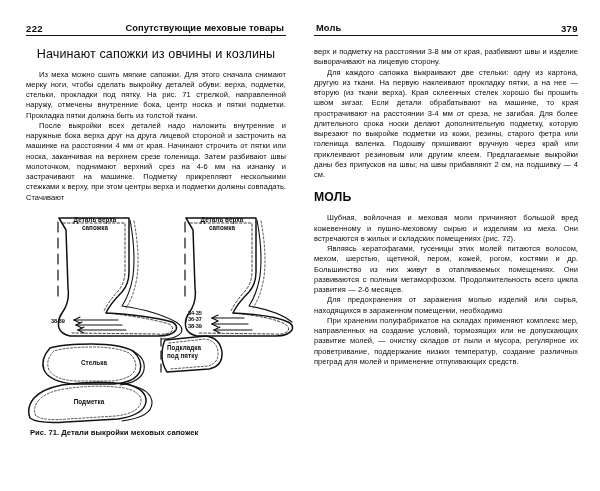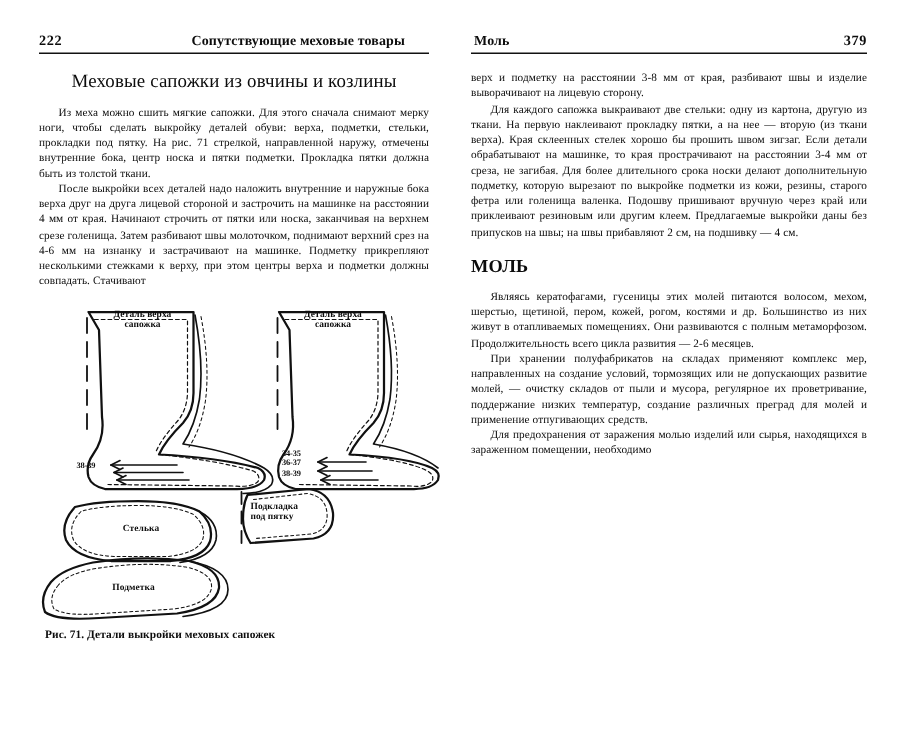--- a/index.html
+++ b/index.html
@@ -4,41 +4,41 @@
 <style>
   html,body{margin:0;padding:0;}
   body{
     width:600px;height:491px;
     background:#ffffff;
     font-family:"Liberation Sans", sans-serif;
     color:#0c0c0c;
     overflow:hidden;
   }
   .spread{position:relative;width:600px;height:491px;box-sizing:border-box;}
-  .page{position:absolute;top:0;height:491px;box-sizing:border-box;font-family:Liberation Serif, serif;}
+  .page{position:absolute;top:0;height:491px;box-sizing:border-box;}
   .page-left{left:0;width:300px;padding:18px 14px 10px 26px;}
   .page-right{left:300px;width:300px;padding:18px 22px 10px 14px;}
 
   
   .runhead{
     position:relative;
     display:flex;align-items:flex-end;
     height:17px;
     border-bottom:1.6px solid #111;
     margin-bottom:11px;
   }
   .runhead .folio{
     font-size:9.5px;font-weight:700;letter-spacing:.4px;
     line-height:1;padding-bottom:2px;
   }
   .runhead .rh-title{
     font-size:9.3px;font-weight:700;line-height:1;padding-bottom:2px;
     letter-spacing:.1px;
   }
-  .runhead.left .rh-title{margin-left:auto;margin-right:16px;}
+  .runhead.left .rh-title{margin-left:auto;margin-right:2px;}
   .runhead.left .folio{margin-right:6px;}
   .runhead.right .folio{margin-left:auto;}
   .runhead.right .rh-title{margin-left:2px;}
 
   
   .chapter-title{
     font-size:12.6px;font-weight:400;text-align:center;
     letter-spacing:.1px;margin:2px 0 7px 0;line-height:1.25;
   }
   p.body{
@@ -84,21 +84,21 @@
 
 <div class="spread">
 
   <div class="page page-left">
 
     <div class="runhead left">
       <span class="folio">222</span>
       <span class="rh-title">Сопутствующие меховые товары</span>
     </div>
 
-    <h1 class="chapter-title">Меховые сапожки из овчины и козлины</h1>
+    <h1 class="chapter-title">Начинают сапожки из овчины и козлины</h1>
 
     <p class="body">Из меха можно сшить мягкие сапожки. Для этого сначала снимают мерку ноги, чтобы сделать выкройку деталей обуви: верха, подметки, стельки, прокладки под пятку. На рис. 71 стрелкой, направленной наружу, отмечены внутренние бока, центр носка и пятки подметки. Прокладка пятки должна быть из толстой ткани.</p>
     <p class="body">После выкройки всех деталей надо наложить внутренние и наружные бока верха друг на друга лицевой стороной и застрочить на машинке на расстоянии 4 мм от края. Начинают строчить от пятки или носка, заканчивая на верхнем срезе голенища. Затем разбивают швы молоточком, поднимают верхний срез на 4-6 мм на изнанку и застрачивают на машинке. Подметку прикрепляют несколькими стежками к верху, при этом центры верха и подметки должны совпадать. Стачивают</p>
 
     <div class="figure">
 
       <svg width="270" height="212" viewBox="0 0 270 212">
         <g fill="none" stroke="#111" stroke-width="1.5" stroke-linejoin="round" stroke-linecap="round">
 
           <path d="M33 6 L103 6 L103 60 Q103 72 96 80 Q84 92 80 101
@@ -185,18 +185,19 @@
     <div class="runhead right">
       <span class="rh-title">Моль</span>
       <span class="folio">379</span>
     </div>
 
     <p class="body cont">верх и подметку на расстоянии 3-8 мм от края, разбивают швы и изделие выворачивают на лицевую сторону.</p>
     <p class="body">Для каждого сапожка выкраивают две стельки: одну из картона, другую из ткани. На первую наклеивают прокладку пятки, а на нее — вторую (из ткани верха). Края склеенных стелек хорошо бы прошить швом зигзаг. Если детали обрабатывают на машинке, то края прострачивают на расстоянии 3-4 мм от среза, не загибая. Для более длительного срока носки делают дополнительную подметку, которую вырезают по выкройке подметки из кожи, резины, старого фетра или голенища валенка. Подошву пришивают вручную через край или приклеивают резиновым или другим клеем. Предлагаемые выкройки даны без припусков на швы; на швы прибавляют 2 см, на подшивку — 4 см.</p>
 
     <h3 class="sub-head">МОЛЬ</h3>
 
+    <p class="body">Шубная, войлочная и меховая моли причиняют большой вред кожевенному и пушно-меховому сырью и изделиям из меха. Они встречаются в жилых и складских помещениях (рис. 72).</p>
     <p class="body">Являясь кератофагами, гусеницы этих молей питаются волосом, мехом, шерстью, щетиной, пером, кожей, рогом, костями и др. Большинство из них живут в отапливаемых помещениях. Они развиваются с полным метаморфозом. Продолжительность всего цикла развития — 2-6 месяцев.</p>
+    <p class="body">Для предохранения от заражения молью изделий или сырья, находящихся в зараженном помещении, необходимо</p>
     <p class="body">При хранении полуфабрикатов на складах применяют комплекс мер, направленных на создание условий, тормозящих или не допускающих развитие молей, — очистку складов от пыли и мусора, регулярное их проветривание, поддержание низких температур, создание различных преград для молей и применение отпугивающих средств.</p>
-    <p class="body">Для предохранения от заражения молью изделий или сырья, находящихся в зараженном помещении, необходимо</p>
   </div>
 
 </div>
 
 </body></html>

